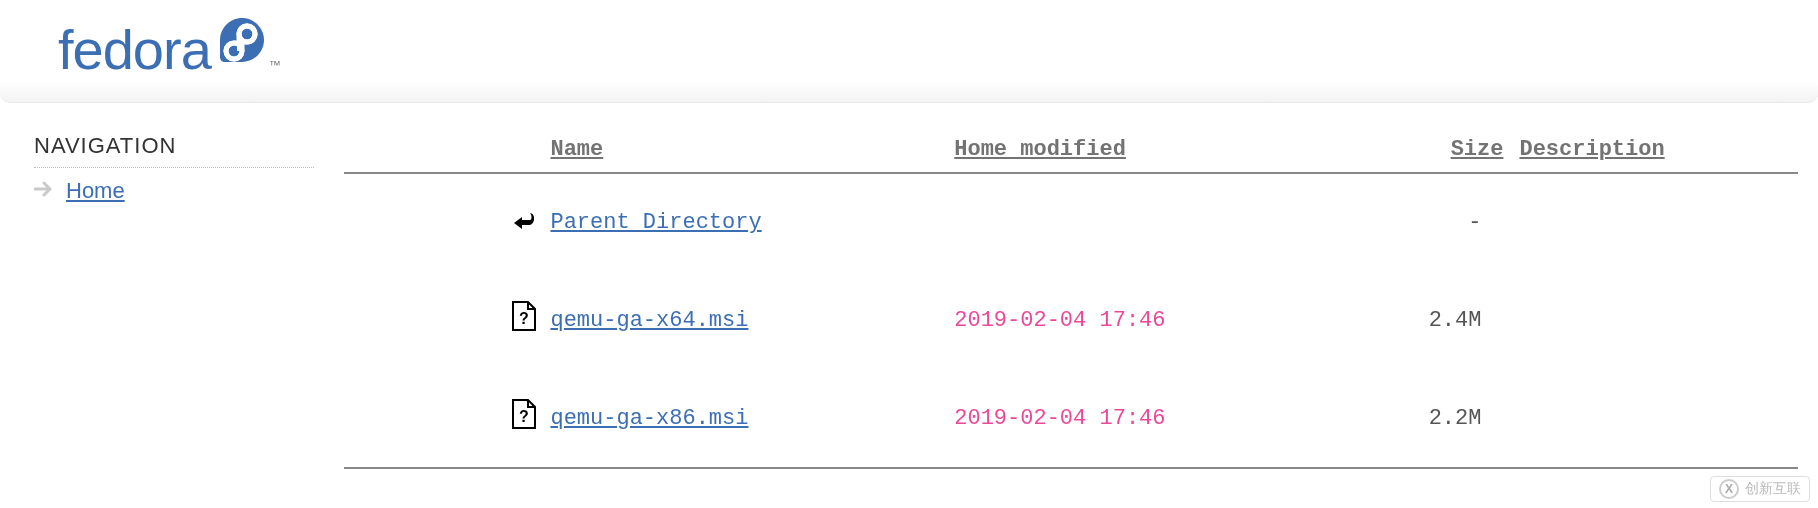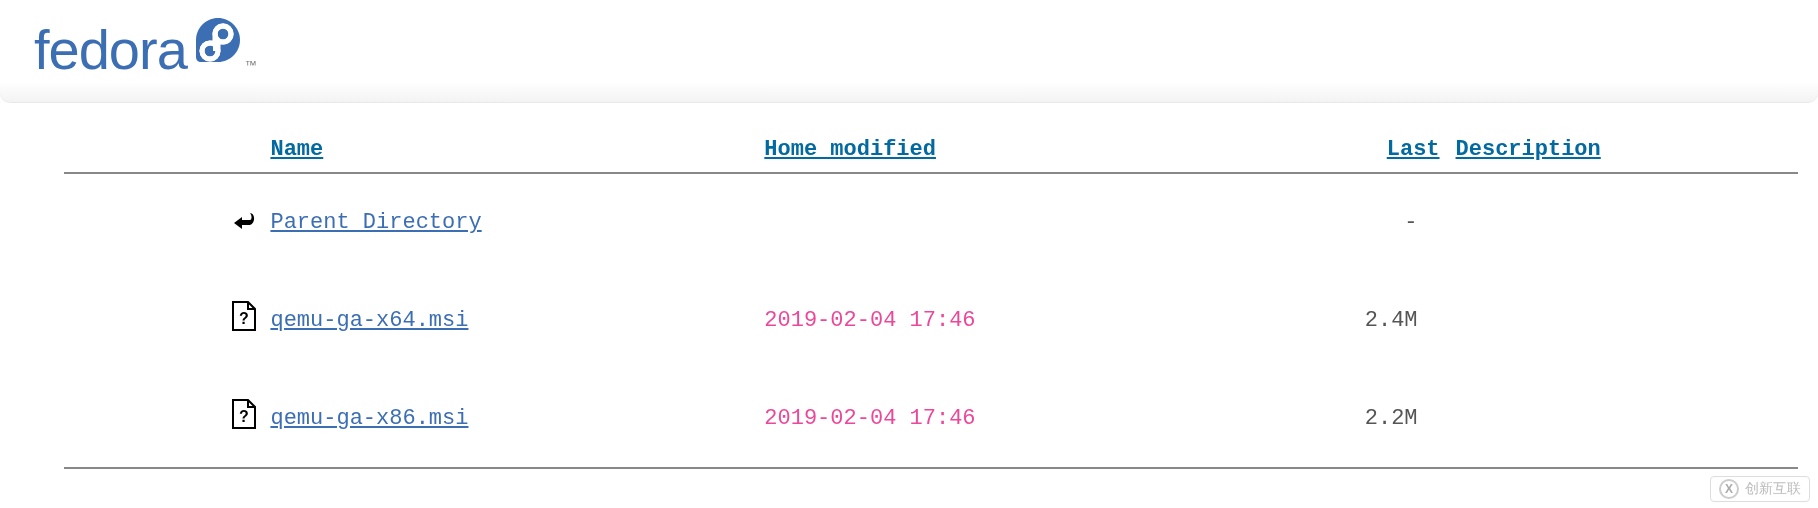--- a/index.html
+++ b/index.html
@@ -7,21 +7,21 @@
     margin: 0;
     padding: 0;
     font-family: "Helvetica Neue", Arial, sans-serif;
     background: #ffffff;
     color: #333;
     width: 1818px;
   }
   .header-band {
     background: linear-gradient(#ffffff 0%, #ffffff 80%, #f3f3f3 100%);
     border-bottom: 1px solid #e9e9e9;
-    padding: 22px 0 24px 34px;
+    padding: 22px 0 24px 58px;
     border-radius: 10px;
   }
   .fedora-logo {
     display: flex;
     align-items: flex-start;
     color: #3c6eb4;
     font-size: 56px;
     font-weight: 400;
     font-family: "Trebuchet MS", "Segoe UI", sans-serif;
     letter-spacing: -1px;
@@ -83,21 +83,21 @@
     border-collapse: collapse;
     font-family: "Courier New", monospace;
     font-size: 22px;
   }
   thead th {
     text-align: left;
     font-weight: 700;
     padding: 4px 8px 10px 8px;
   }
   thead th a {
-    color: #0369a1;
+    color: #737373;
     text-decoration: underline;
   }
   .col-size { text-align: right; }
   .hr-row td {
     border-top: 2px solid #888;
     padding: 0;
     height: 0;
   }
   tbody td {
     padding: 6px 8px;
@@ -162,29 +162,40 @@
         <circle cx="17" cy="35" r="8" fill="none" stroke="#ffffff" stroke-width="5"></circle>
         <rect x="20" y="18" width="5" height="17" fill="#ffffff"></rect>
       </svg>
     </span>
     <span class="tm">™</span>
   </div>
 </div>
 
 <div class="main">
 
+  <div class="sidebar">
+    <div class="nav-title">NAVIGATION</div>
+    <div class="nav-item">
+      <span class="arrow-icon">
+        <svg width="22" height="18" viewBox="0 0 22 18">
+            <path d="M1 9 H15 M10 3 L16 9 L10 15" stroke="#c9c9c9" stroke-width="3" fill="none" stroke-linecap="round" stroke-linejoin="round"></path>
+          </svg>
+      </span>
+      <a href="#">Home</a>
+    </div>
+  </div>
 
   <div class="listing">
     <table>
       <thead>
         <tr>
           <th class="icon-cell"></th>
           <th><a href="#">Name</a></th>
           <th><a href="#">Home modified</a></th>
-          <th class="col-size"><a href="#">Last</a></th>
+          <th class="col-size"><a href="#">Size</a></th>
           <th><a href="#">Description</a></th>
         </tr>
         <tr class="hr-row">
             <td colspan="5"></td>
           </tr>
       </thead>
       <tbody>
         <tr>
           <td class="icon-cell">
             <span class="icon-box">

